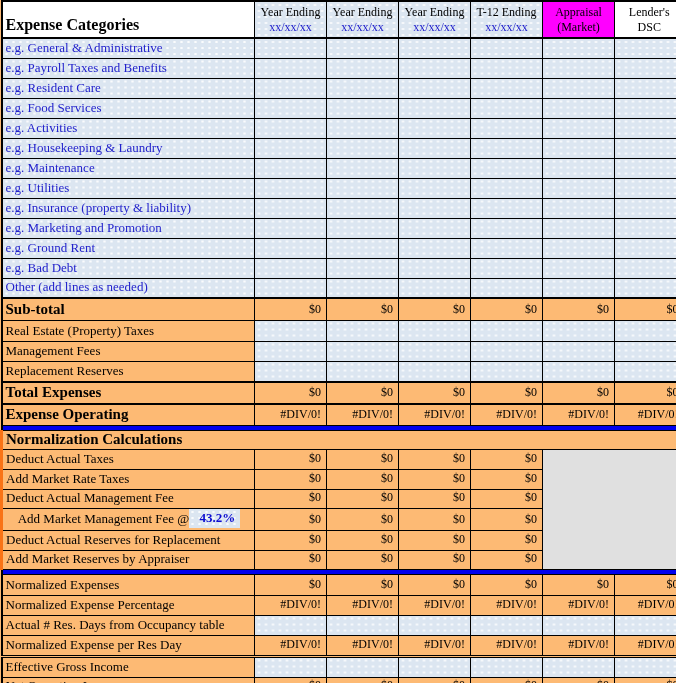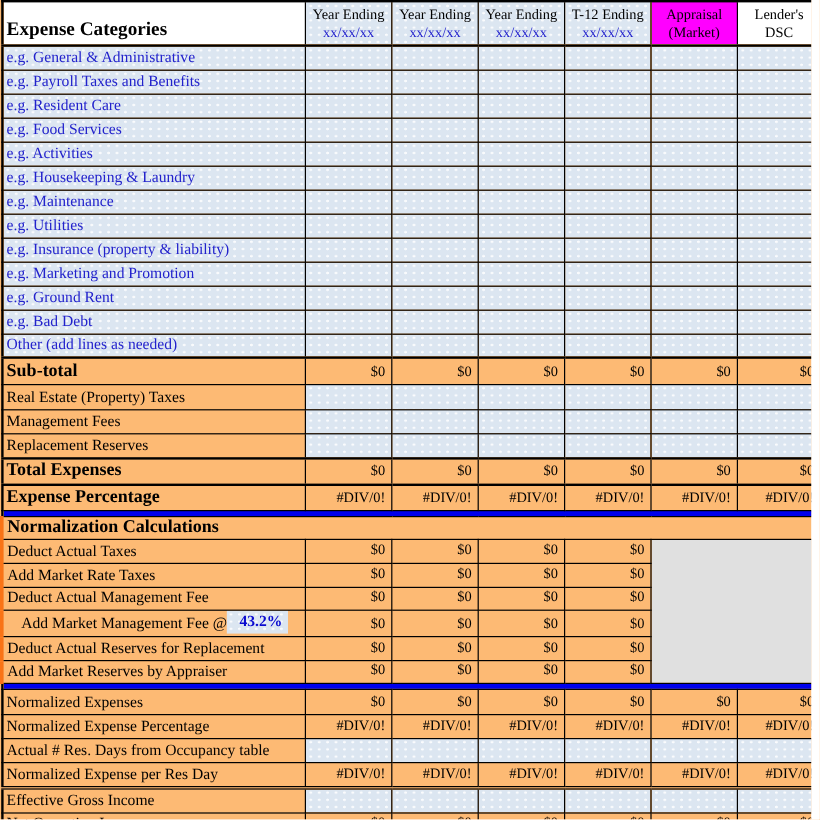--- a/index.html
+++ b/index.html
@@ -247,21 +247,21 @@
         <tr class="bt2" style="height: 22px;">
           <td class="lab big">Total Expenses</td>
           <td class="val">$0</td>
           <td class="val">$0</td>
           <td class="val">$0</td>
           <td class="val">$0</td>
           <td class="val">$0</td>
           <td class="val">$0</td>
         </tr>
         <tr class="bt2" style="height: 21px;">
-          <td class="lab big">Expense Percentage</td>
+          <td class="lab big">Expense Operating</td>
           <td class="val">#DIV/0!</td>
           <td class="val">#DIV/0!</td>
           <td class="val">#DIV/0!</td>
           <td class="val">#DIV/0!</td>
           <td class="val">#DIV/0!</td>
           <td class="val">#DIV/0!</td>
         </tr>
         <tr style="height: 5px;">
           <td class="divider" colspan="7"></td>
         </tr>

